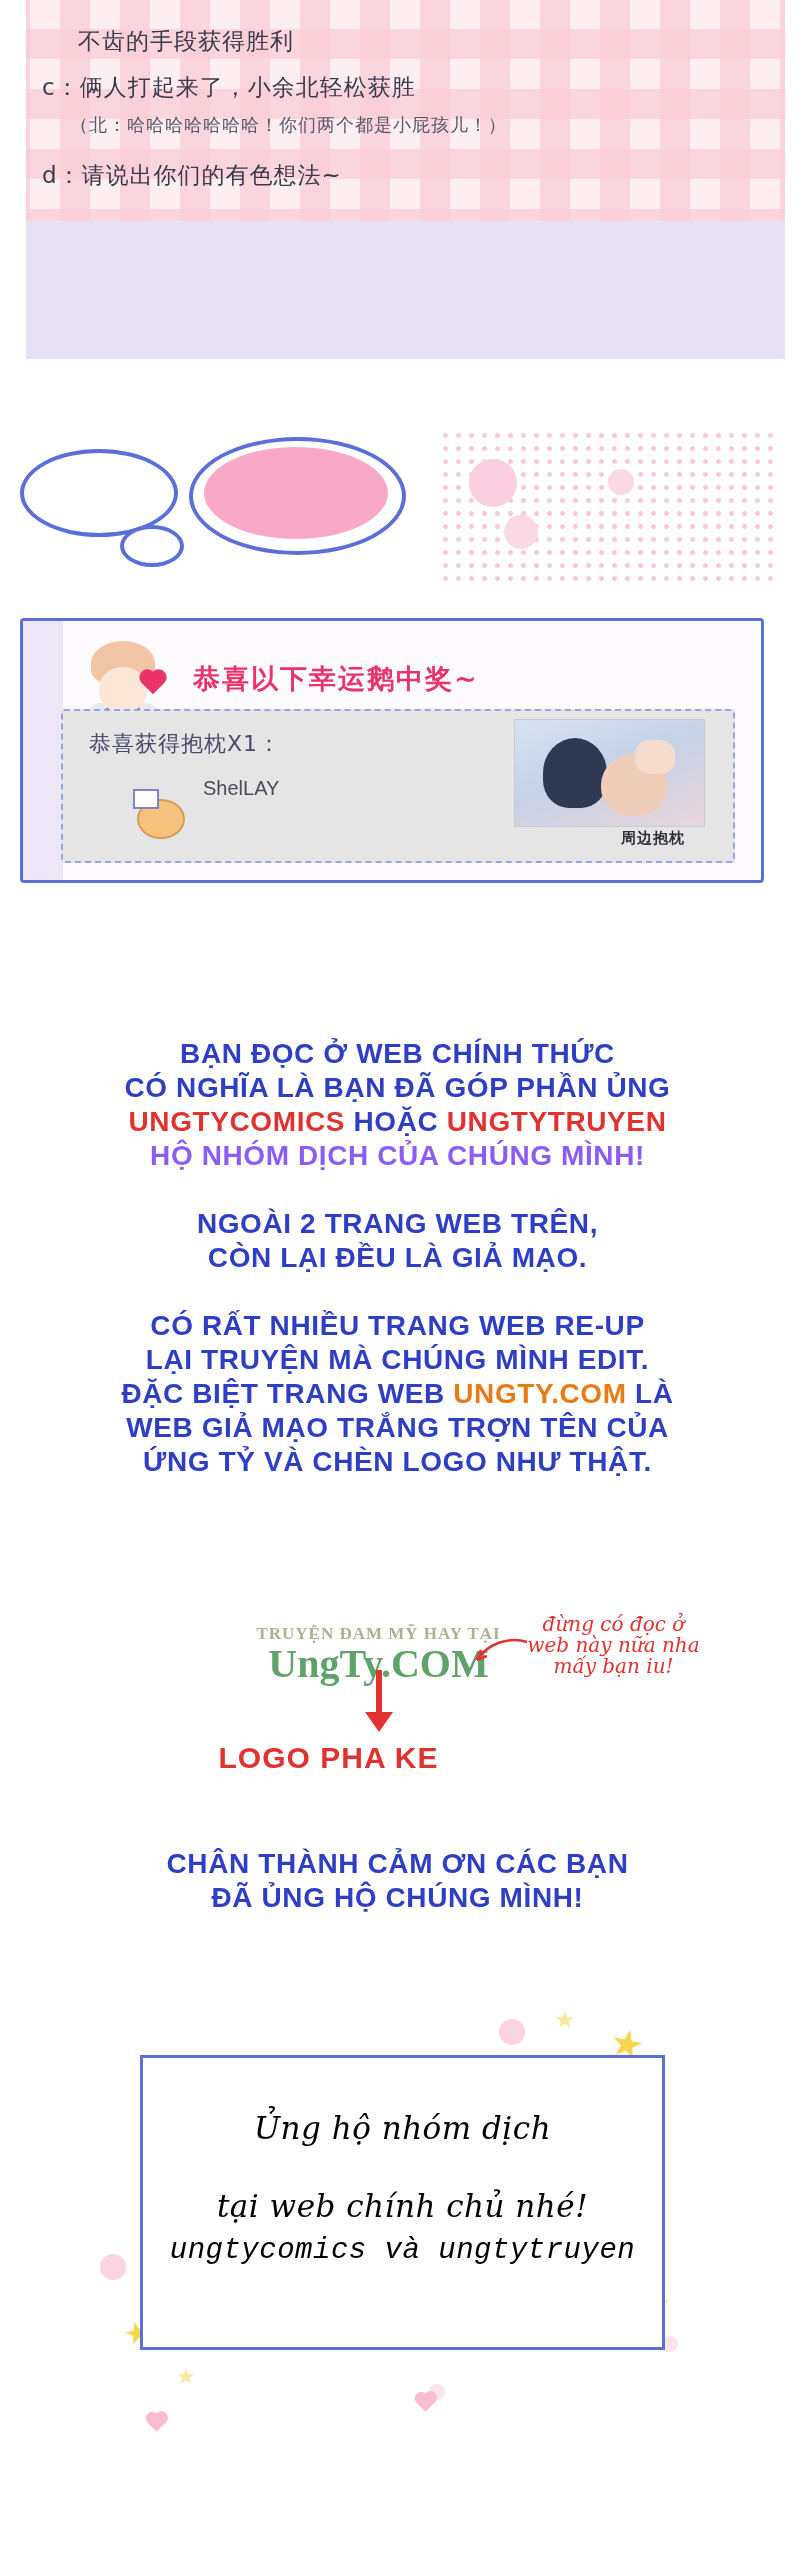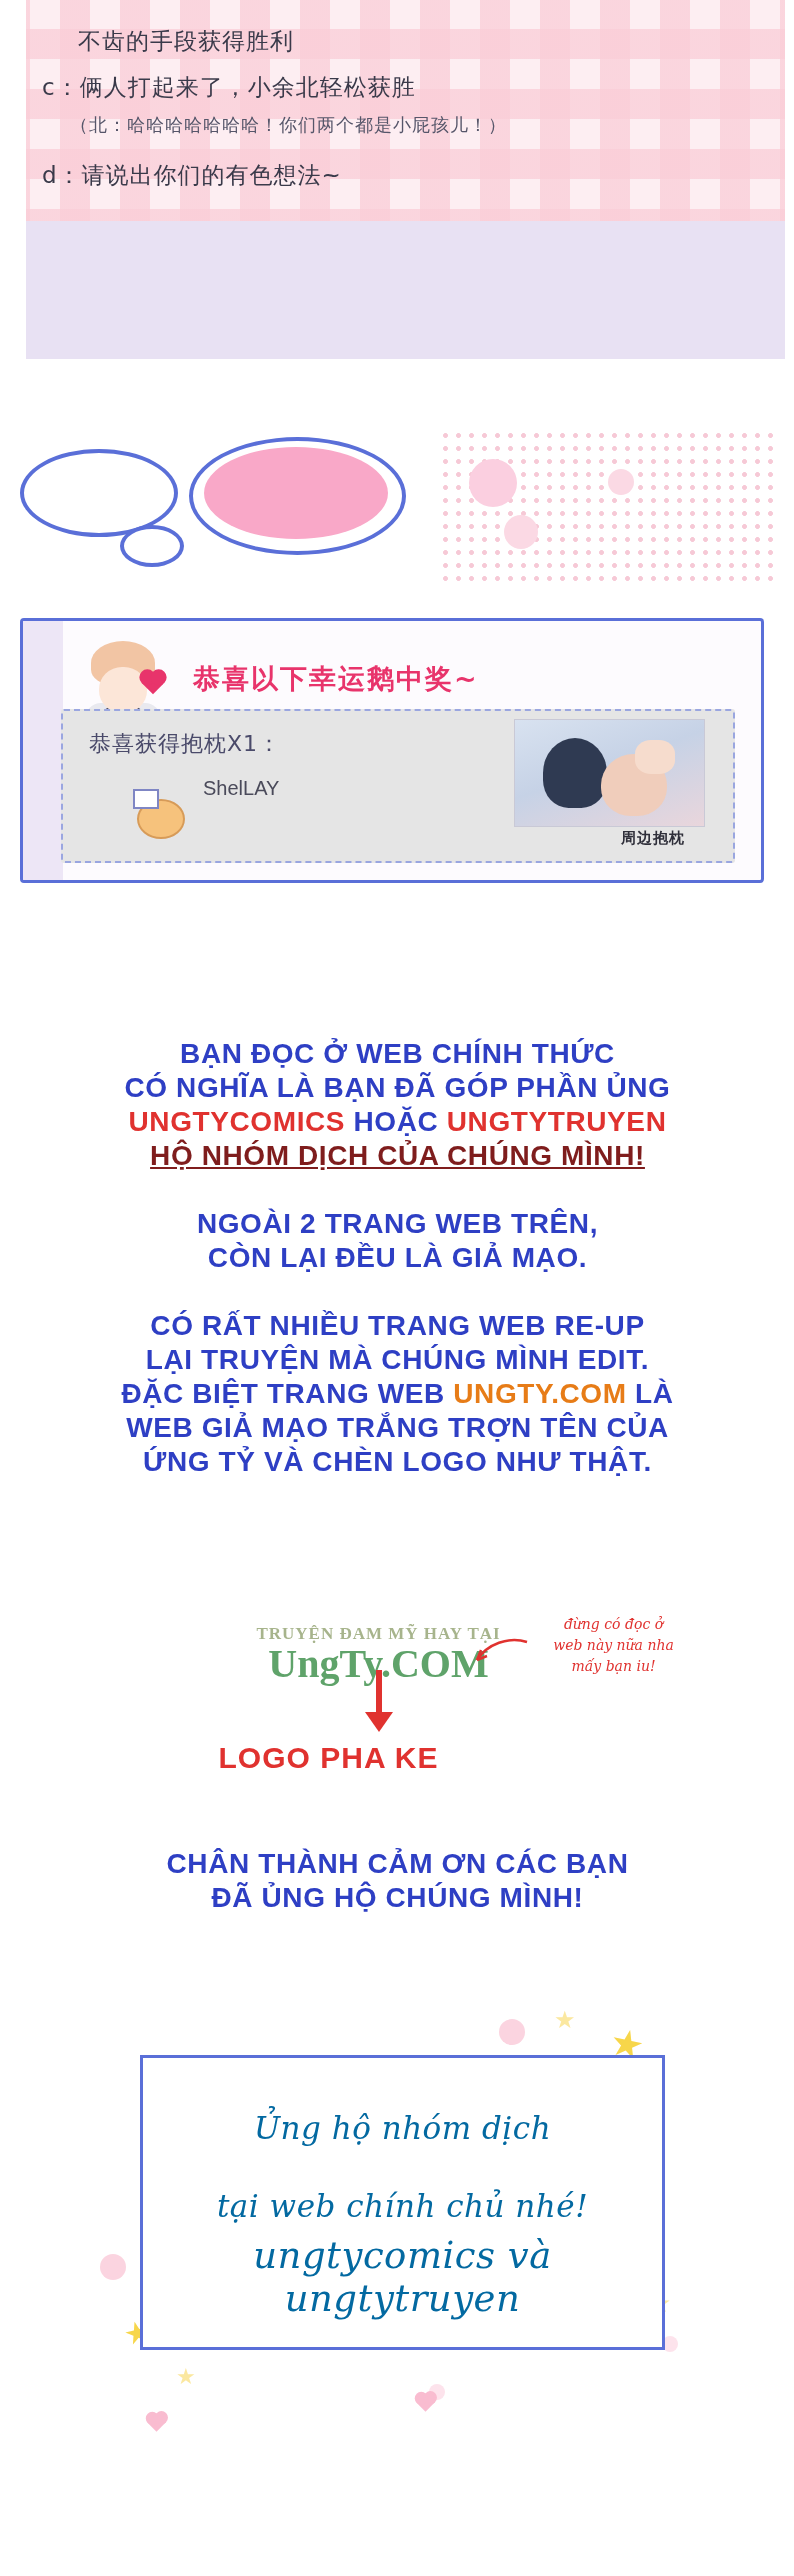--- a/index.html
+++ b/index.html
@@ -262,21 +262,21 @@
     font-weight: bold;
     letter-spacing: 0px;
     line-height: 40px;
   }
   #handwrite {
     position: absolute;
     left: 519px; top: 18px;
     width: 189px;
     color: #e0322f;
     font-family: "DejaVu Serif", serif;
-    font-size: 14px;
+    font-size: 20px;
     line-height: 21px;
     text-align: center;
     font-style: italic;
   }
   #curve-arrow {
     position: absolute;
     left: 469px; top: 38px;
     width: 60px; height: 40px;
   }
   #down-arrow {
@@ -315,21 +315,21 @@
     position: absolute;
     left: 140px; top: 70px;
     width: 519px; height: 289px;
     border: 3px solid #5a6fd8;
     background: #ffffff;
   }
   #bottom-frame .ft {
     position: absolute;
     width: 519px;
     text-align: center;
-    color: #0369a1;
+    color: #000000;
     font-family: "DejaVu Serif", serif;
     font-style: italic;
     font-size: 31px;
     letter-spacing: 0.5px;
   }
   .star {
     position: absolute;
     color: #f7d64a;
     font-size: 38px;
     line-height: 38px;
@@ -411,21 +411,21 @@
       </div>
       <div id="pillow-caption">周边抱枕</div>
     </div>
   </div>
 </div>
 
 <div id="notice">
     <div class="nl"><span style="color: rgb(46, 63, 196);">BẠN ĐỌC Ở WEB CHÍNH THỨC</span></div>
     <div class="nl"><span style="color: rgb(46, 63, 196);">CÓ NGHĨA LÀ BẠN ĐÃ GÓP PHẦN ỦNG</span></div>
     <div class="nl"><span style="color: rgb(224, 50, 47);">UNGTYCOMICS </span><span style="color: rgb(46, 63, 196);">HOẶC </span><span style="color: rgb(224, 50, 47);">UNGTYTRUYEN</span></div>
-    <div class="nl"><span style="color: #7f1d1d; text-decoration: underline;">HỘ NHÓM DỊCH CỦA CHÚNG MÌNH!</span></div>
+    <div class="nl"><span style="color: #8b5cf6;">HỘ NHÓM DỊCH CỦA CHÚNG MÌNH!</span></div>
     <div class="gap-md"></div>
     <div class="nl"><span style="color: rgb(46, 63, 196);">NGOÀI 2 TRANG WEB TRÊN,</span></div>
     <div class="nl"><span style="color: rgb(46, 63, 196);">CÒN LẠI ĐỀU LÀ GIẢ MẠO.</span></div>
     <div class="gap-md"></div>
     <div class="nl"><span style="color: rgb(46, 63, 196); text-align: center;">CÓ RẤT NHIỀU TRANG WEB RE-UP</span></div>
     <div class="nl"><span style="color: rgb(46, 63, 196);">LẠI TRUYỆN MÀ CHÚNG MÌNH EDIT.</span></div>
     <div class="nl"><span style="color: rgb(46, 63, 196);">ĐẶC BIỆT TRANG WEB </span><span style="color: rgb(231, 124, 23);">UNGTY.COM </span><span style="color: rgb(46, 63, 196);">LÀ</span></div>
     <div class="nl"><span style="color: rgb(46, 63, 196);">WEB GIẢ MẠO TRẮNG TRỢN TÊN CỦA</span></div>
     <div class="nl"><span style="color: rgb(46, 63, 196);">ỨNG TỶ VÀ CHÈN LOGO NHƯ THẬT.</span></div>
   </div>
@@ -468,16 +468,16 @@
   <div class="blossom" style="left:100px; top:269px;"></div>
   <div class="blossom small" style="left:662px; top:351px;"></div>
   <div class="blossom small" style="left:429px; top:399px;"></div>
 
   <div class="heart-s" style="left:150px; top:431px;"></div>
   <div class="heart-s" style="left:419px; top:411px;"></div>
 
   <div id="bottom-frame">
     <div class="ft" style="top:52px;">Ủng hộ nhóm dịch</div>
     <div class="ft" style="top:112px;margin-top:18px;">tại web chính chủ nhé!</div>
-    <div class="ft" style="top:176px; font-size:37px;">ungtycomics và ungtytruyen</div>
+    <div class="ft" style="top:176px; font-size:29px;font-family:Liberation Mono, monospace;">ungtycomics và ungtytruyen</div>
   </div>
 </div>
 
 
 </body></html>

